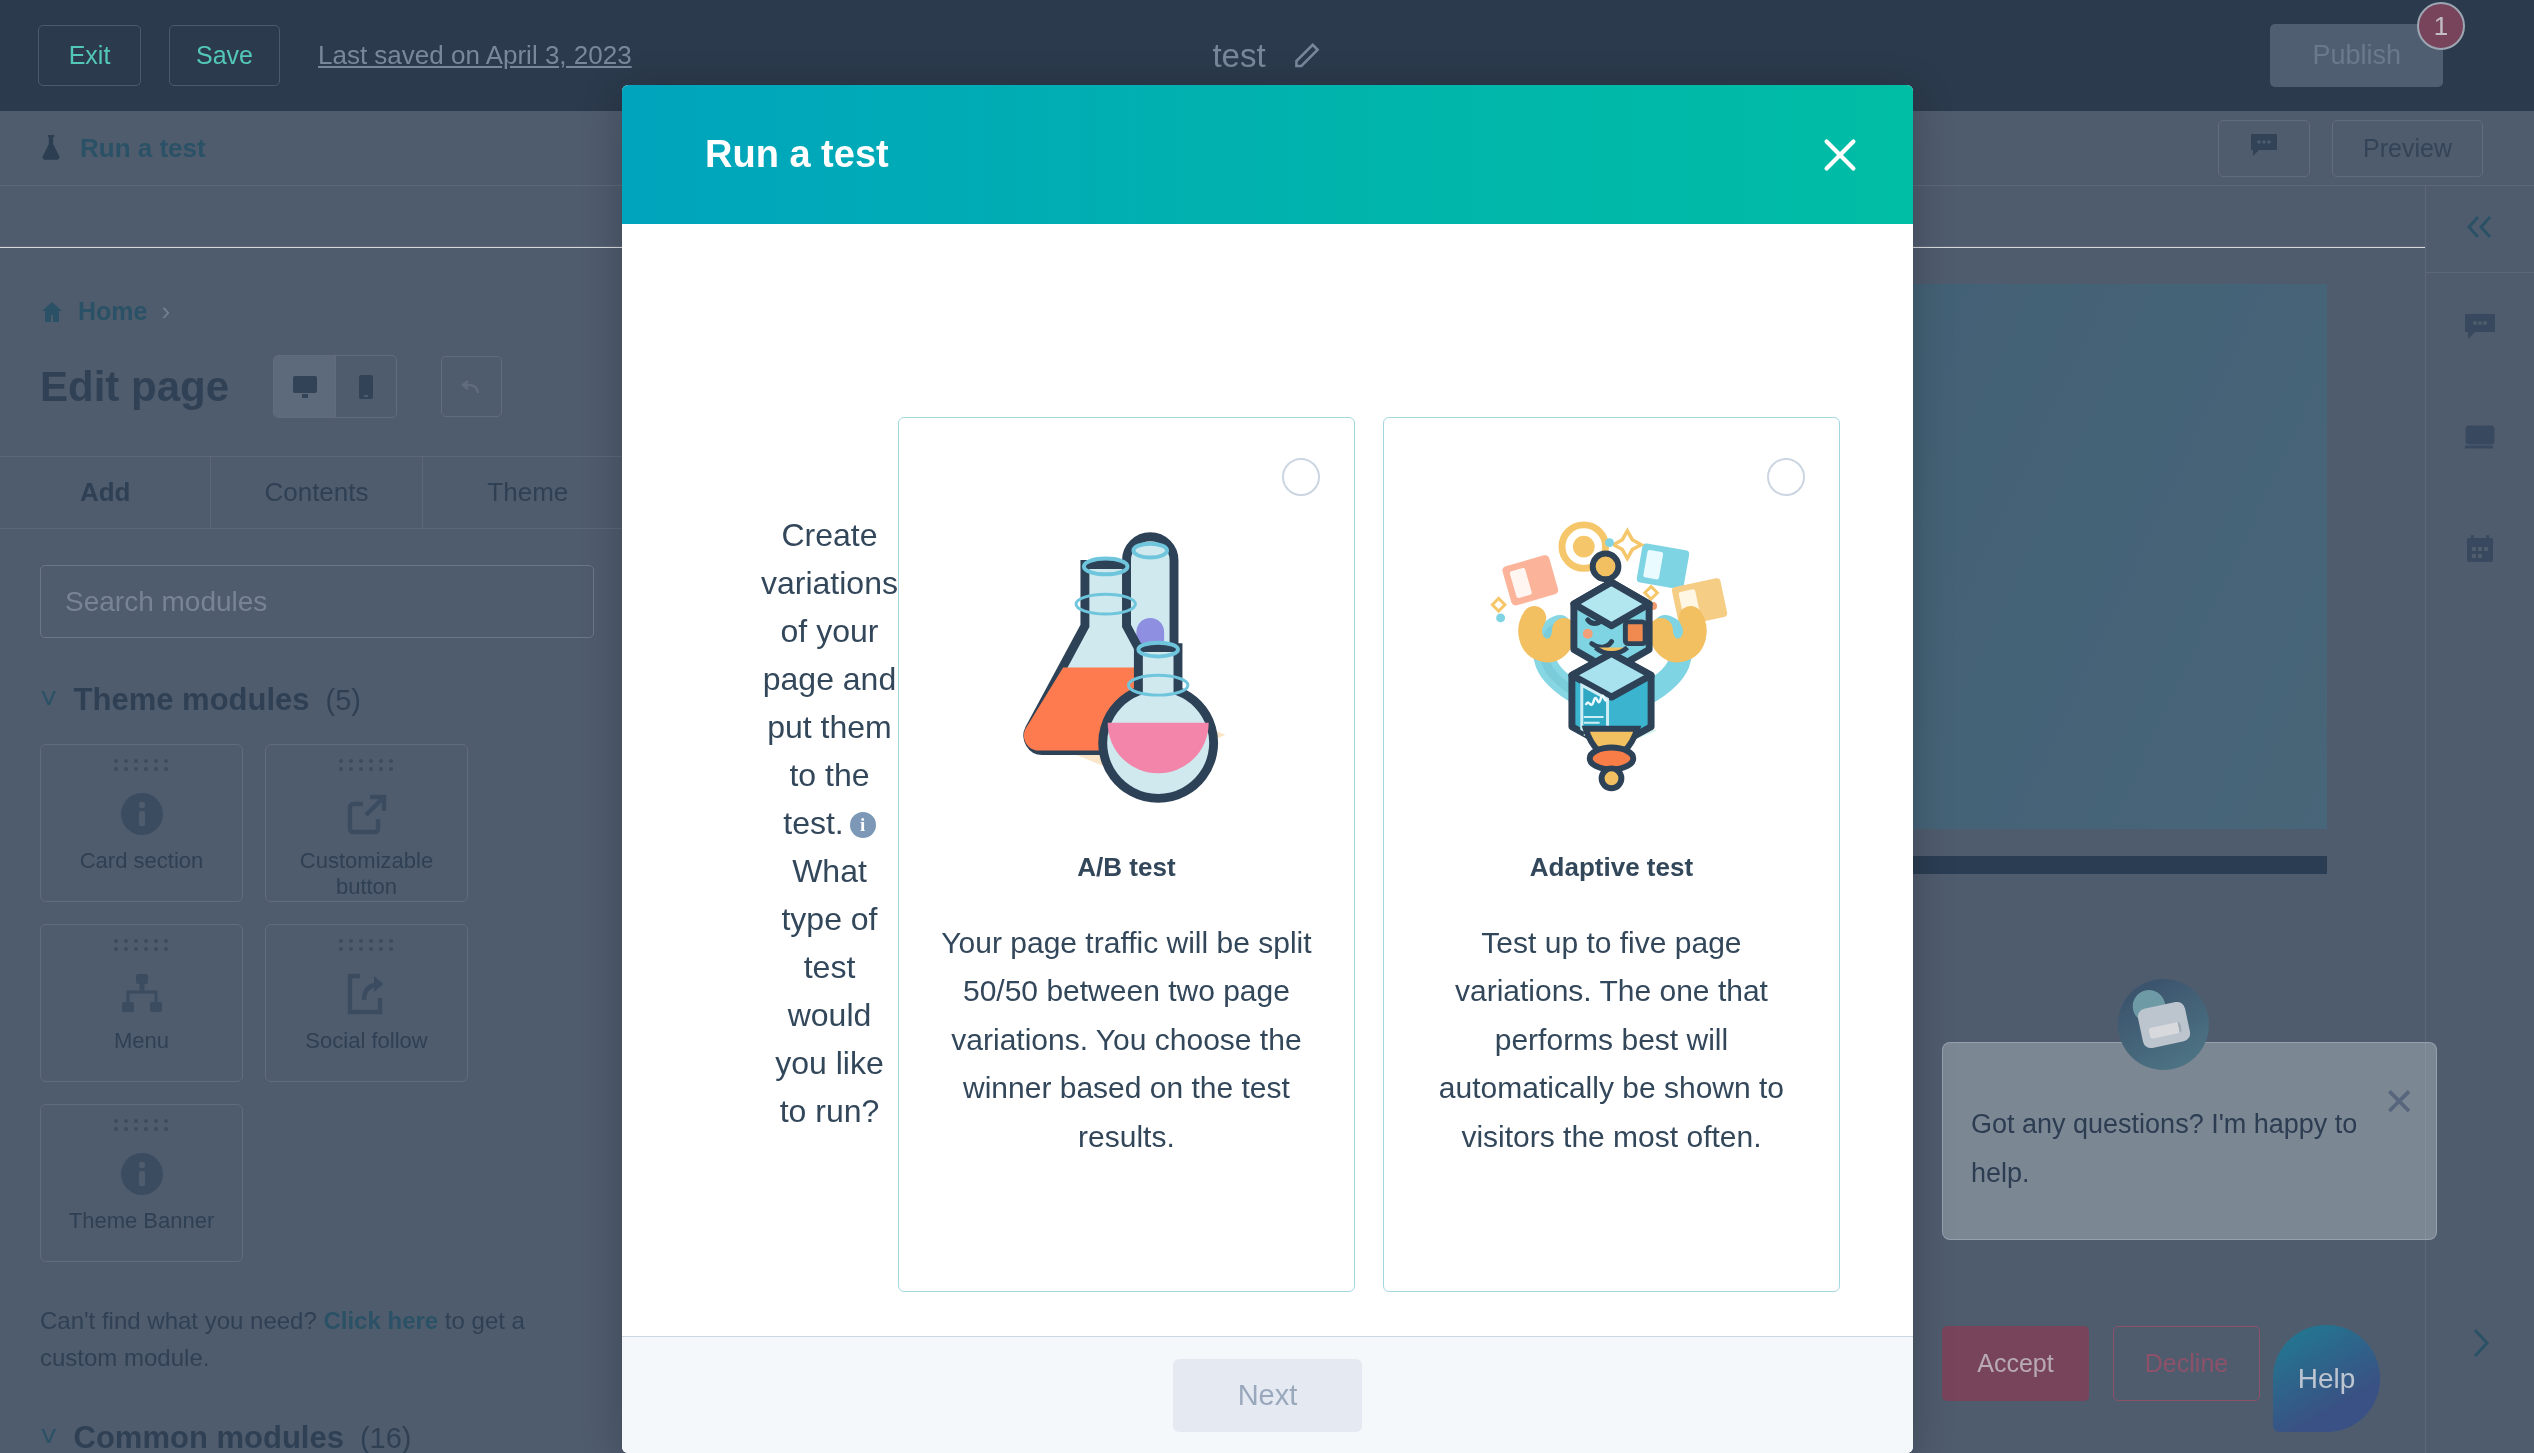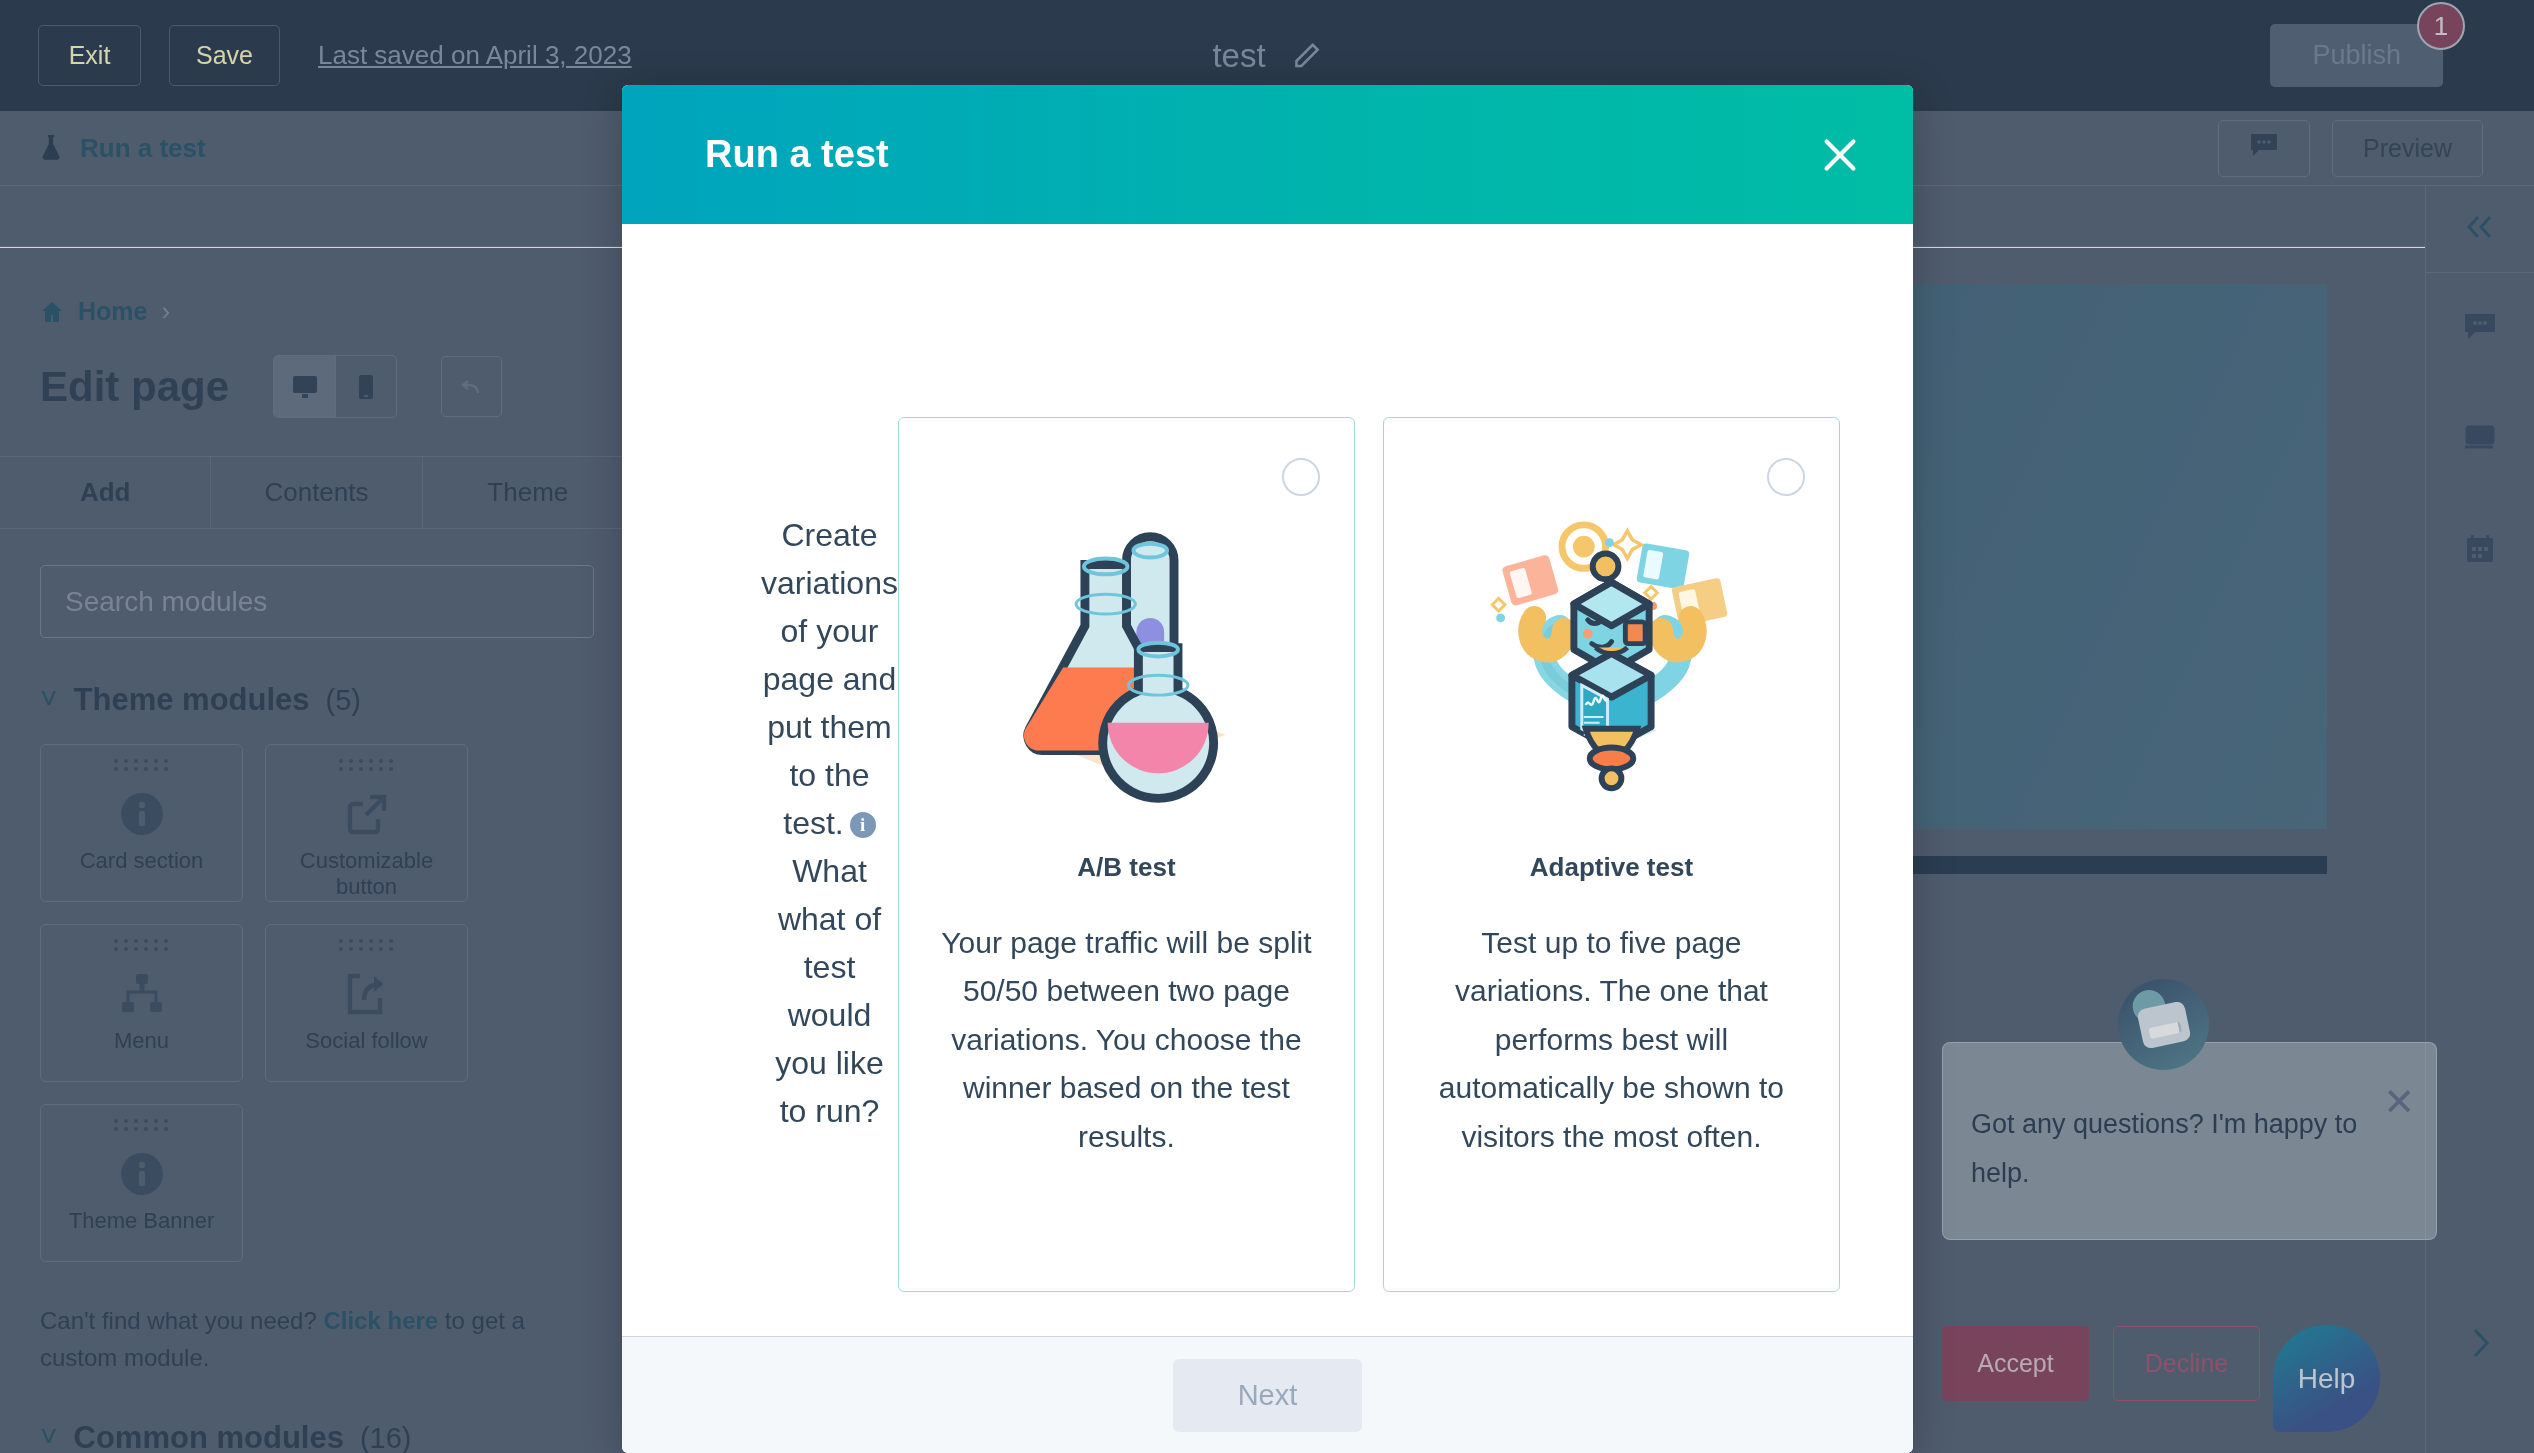--- a/index.html
+++ b/index.html
@@ -14,21 +14,21 @@
   
   .bg-layer { position: absolute; inset: 0; }
 
   .topbar {
     position: absolute; top: 0; left: 0; width: 2534px; height: 111px;
     background: #2e3e50;
     display: flex; align-items: center;
   }
   .tb-btn {
     border: 1px solid #56657a; border-radius: 5px;
-    color: #fef9c3; background: transparent;
+    color: #5eead4; background: transparent;
     font-size: 25px; height: 61px; padding: 0 26px;
     display: flex; align-items: center; justify-content: center;
   }
   .tb-exit { margin-left: 38px; min-width: 103px; }
   .tb-save { margin-left: 28px; min-width: 103px; }
   .tb-saved {
     margin-left: 38px; color: #8d9cb0; font-size: 26px;
     text-decoration: underline; font-weight: 500;
   }
   .tb-title-wrap {
@@ -605,21 +605,21 @@
       <div>
         <svg class="modal-close" viewBox="0 0 24 24" fill="none" stroke="#ffffff" stroke-width="2.2" stroke-linecap="round">
           <path d="M5 5l14 14M19 5L5 19"></path>
         </svg>
       </div>
     </div>
 
     <div class="modal-body">
       <div class="lede">
         <span>Create variations of your page and put them to the test.</span><span class="info-dot">i</span>
-        <span class="line2">What what of test would you like to run?</span>
+        <span class="line2">What type of test would you like to run?</span>
       </div>
 
       <div class="cards">
 
         <div class="tcard">
           <div class="radio"></div>
           <div class="illus">
             <svg width="297" height="297" viewBox="0 0 300 300">
               <path d="M60 232 152 190 250 228 156 272z" fill="#fbe5c8"></path>
 

